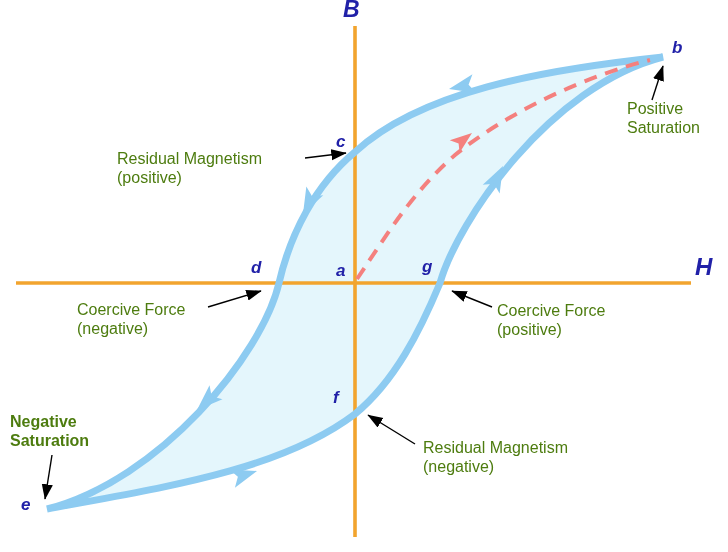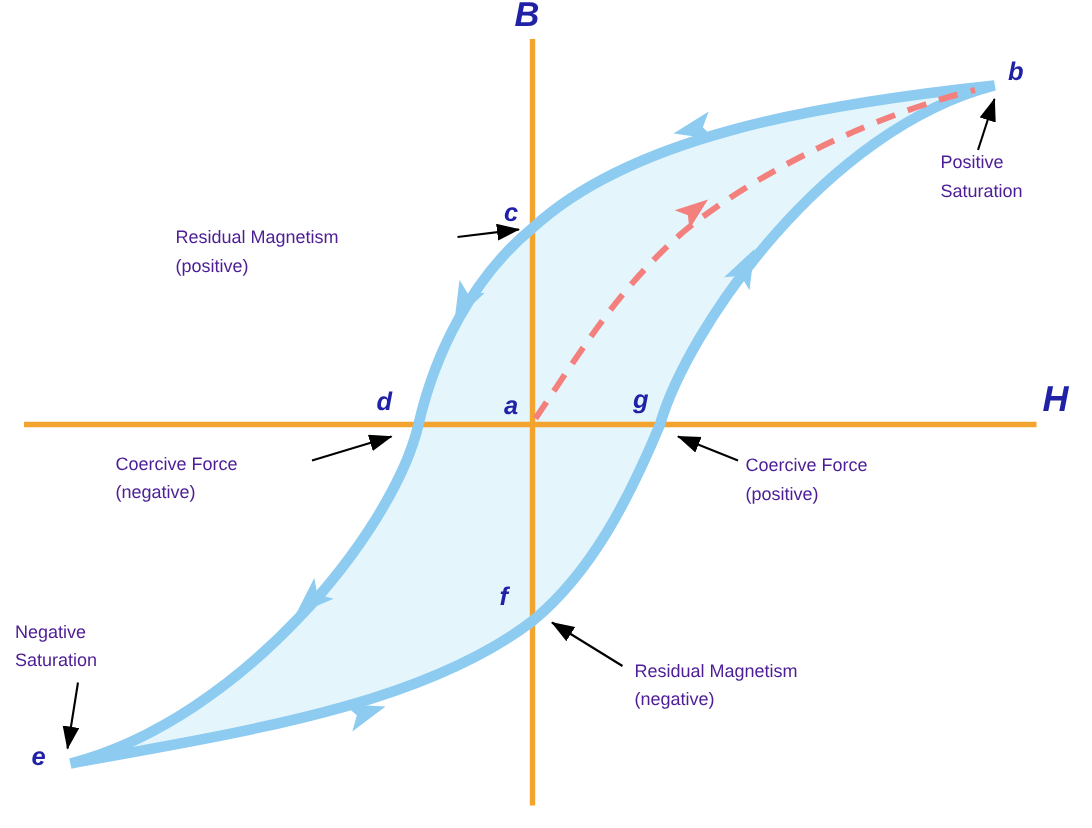--- a/index.html
+++ b/index.html
@@ -10,39 +10,39 @@
   .stage svg{position:absolute;left:0;top:0;}
   .axis{stroke:var(--axis);stroke-width:3.6;stroke-linecap:butt;}
   .loop-fill{fill:var(--loop_fill);stroke:none;}
   .loop-stroke{fill:none;stroke:var(--curve);stroke-width:7;stroke-linejoin:miter;}
   .loop-arrow{fill:var(--curve);stroke:none;}
   .dash{fill:none;stroke:var(--dash);stroke-width:4;stroke-dasharray:13 9;}
   .dash-arrow{fill:var(--dash);stroke:none;}
   .ann-line{stroke:#000;stroke-width:1.4;fill:none;}
   .pt{position:absolute;font-style:italic;font-weight:700;font-size:17px;color:var(--navy);line-height:1;}
   .axl{position:absolute;font-style:italic;font-weight:700;color:var(--navy);line-height:1;}
-  .ann{position:absolute;font-size:12px;line-height:19px;color:#4c1d95;white-space:nowrap;}
+  .ann{position:absolute;font-size:16px;line-height:19px;color:#4d7c0f;white-space:nowrap;}
   
   .pt-a{left:336px;top:262px;}
   .pt-b{left:672px;top:39px;}
   .pt-c{left:336px;top:133px;}
   .pt-d{left:251px;top:259px;}
   .pt-e{left:21px;top:496px;}
   .pt-f{left:333px;top:389px;}
   .pt-g{left:422px;top:258px;}
   
   .axl-b{left:343px;top:-2px;font-size:23px;}
   .axl-h{left:695px;top:255px;font-size:24px;}
   
   .ann-pos-sat{left:627px;top:99px;}
   .ann-res-pos{left:117px;top:149px;}
   .ann-coer-neg{left:77px;top:300px;}
   .ann-coer-pos{left:497px;top:301px;}
   .ann-res-neg{left:423px;top:438px;}
-  .ann-neg-sat{left:10px;top:412px;}
+  .ann-neg-sat{left:10px;top:412px;font-weight:bold;}
 </style>
 </head>
 <body>
 
 <div class="stage">
 
   <svg width="728" height="552" viewBox="0 0 728 552">
     <defs>
       <marker id="arrowblk" markerWidth="13" markerHeight="10" refX="10.5" refY="4" orient="auto">
         <path d="M0,0 L11,4 L0,8 Z" fill="#000"></path>

